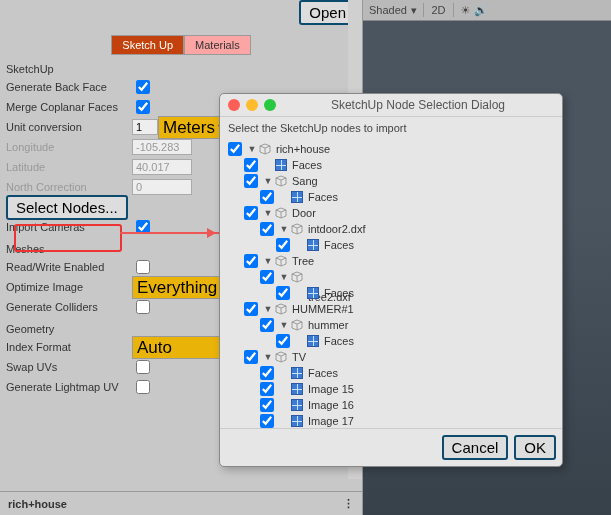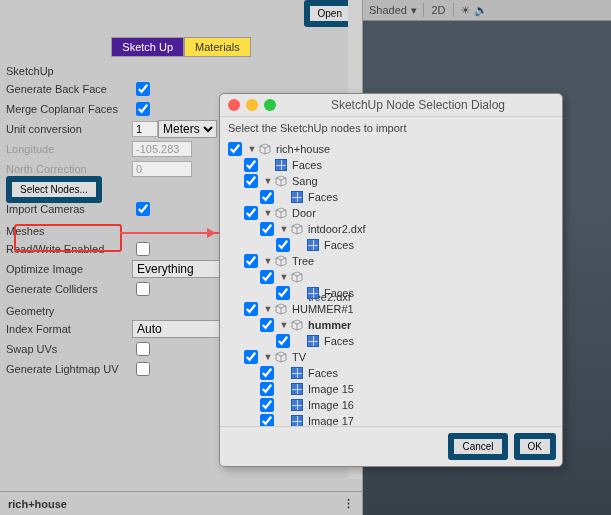--- a/index.html
+++ b/index.html
@@ -5,26 +5,26 @@
 html,body{margin:0;padding:0;font-family:-apple-system,Helvetica,Arial,sans-serif;font-size:11px;color:#333;background:#c8c8c8;width:611px;height:515px;overflow:hidden;position:relative}
 .panel{position:absolute;left:0;top:0;width:362px;height:515px;background:#c8c8c8;border-right:1px solid #999}
 .hdr{display:flex;align-items:center;padding:4px 6px;gap:6px}
 .thumb{width:30px;height:30px;background:#555;border:1px solid #777}
 .ttl{flex:1;font-size:12px;color:#222}
 .iconbtn{width:14px;height:14px;color:#555}
 .row{display:flex;align-items:center;padding:1px 6px;height:18px}
 .row label{flex:0 0 126px;color:#333}
 .row .dim{color:#999}
 .row input[type=text]{border:1px solid #aaa;background:#eee;padding:1px 3px;width:52px;font-size:11px}
-.row select{font-size:12px;border:1px solid #999;background:#e5e5e5}
+.row select{font-size:17px;border:1px solid #999;background:#eab308}
 .ck{width:14px;height:14px}
-.btn{border:6px solid #0c4a6e;background:#ddd;padding:2px 8px;font-size:10px;border-radius:3px;cursor:pointer}
+.btn{border:2px solid #0c4a6e;background:#ddd;padding:2px 8px;font-size:15px;border-radius:3px;cursor:pointer}
 .tabs{display:flex;justify-content:center;margin:6px 0}
-.tab{padding:3px 10px;border:1px solid #999;background:#fde047;font-size:11px}
-.tab.active{background:#4c1d95;color:#fff}
+.tab{padding:3px 10px;border:1px solid #999;background:#fca5a5;font-size:11px}
+.tab.active{background:#c2410c;color:#fff}
 .sect{font-weight:normal;padding:2px 6px;margin-top:4px}
 .openrow{display:flex;justify-content:flex-end;padding:0 6px 4px}
 .footer{position:absolute;bottom:0;left:0;right:0;border-top:1px solid #999;padding:5px 8px;font-weight:bold;display:flex;justify-content:space-between;align-items:center}
 .hl{position:absolute;left:14px;top:224px;width:104px;height:24px;border:2px solid #e33;border-radius:3px;pointer-events:none}
 .arrow{position:absolute;left:120px;top:232px;width:100px;height:2px;background:#e55;pointer-events:none}
 .arrow:after{content:"";position:absolute;right:-1px;top:-4px;border:5px solid transparent;border-left:9px solid #e55}
 .viewport{position:absolute;left:363px;top:0;right:0;height:515px;background:linear-gradient(#4a5560 0,#4a5560 40%,#37414a 100%)}
 .vptool{position:absolute;left:363px;top:0;right:0;height:20px;background:#b9b9b9;border-bottom:1px solid #888;display:flex;align-items:center;gap:4px;padding:0 6px;color:#444}
 .dialog{position:absolute;left:219px;top:93px;width:342px;height:372px;background:#e6e6e6;border:1px solid #888;box-shadow:3px 3px 8px rgba(0,0,0,.25);border-radius:5px;display:flex;flex-direction:column}
 .dtitle{height:22px;display:flex;align-items:center;padding:0 8px;gap:6px;border-bottom:1px solid #ccc}
@@ -79,20 +79,24 @@
   <div class="row">
       <label>Unit conversion</label>
       <input type="text" style="width: 18px;" value="1"> 
       <select><option>Meters</option></select>
     </div>
   <div class="row">
       <label class="dim">Longitude</label>
       <input type="text" class="dim" readonly="" value="-105.283" style="">
     </div>
   <div class="row">
+      <label class="dim">Latitude</label>
+      <input type="text" class="dim" readonly="" value="40.017" style="">
+    </div>
+  <div class="row">
       <label class="dim">North Correction</label>
       <input type="text" class="dim" readonly="" value="0" style="">
     </div>
   <div class="row">
       <button class="btn">Select Nodes...</button>
     </div>
   <div class="row">
       <label>Import Cameras</label>
       <input type="checkbox" class="ck" checked="" style="">
     </div>
@@ -247,21 +251,21 @@
       </div>
       <div class="node" style="padding-left: 32px;">
         <input type="checkbox" class="ck" checked="" style="">
         <span class="tri">▼</span>
         <span class="cube">
           <svg width="12" height="12" viewBox="0 0 12 12">
             <path d="M1 3 L6 1 L11 3 L11 9 L6 11 L1 9 Z" fill="#e8e8e8" stroke="#888" stroke-width="0.8"></path>
             <path d="M1 3 L6 5 L11 3 M6 5 L6 11" fill="none" stroke="#888" stroke-width="0.8"></path>
           </svg>
         </span>
-        <span style="margin-left: 3px; font-weight: bold;">hummer</span>
+        <span style="margin-left: 3px;">hummer</span>
       </div>
       <div class="node" style="padding-left: 48px;">
         <input type="checkbox" class="ck" checked="" style="">
         <span class="tri"></span>
         <span class="grid"></span>
         <span style="margin-left: 3px;">Faces</span>
       </div>
       <div class="node" style="padding-left: 16px;">
         <input type="checkbox" class="ck" checked="" style="">
         <span class="tri">▼</span>

